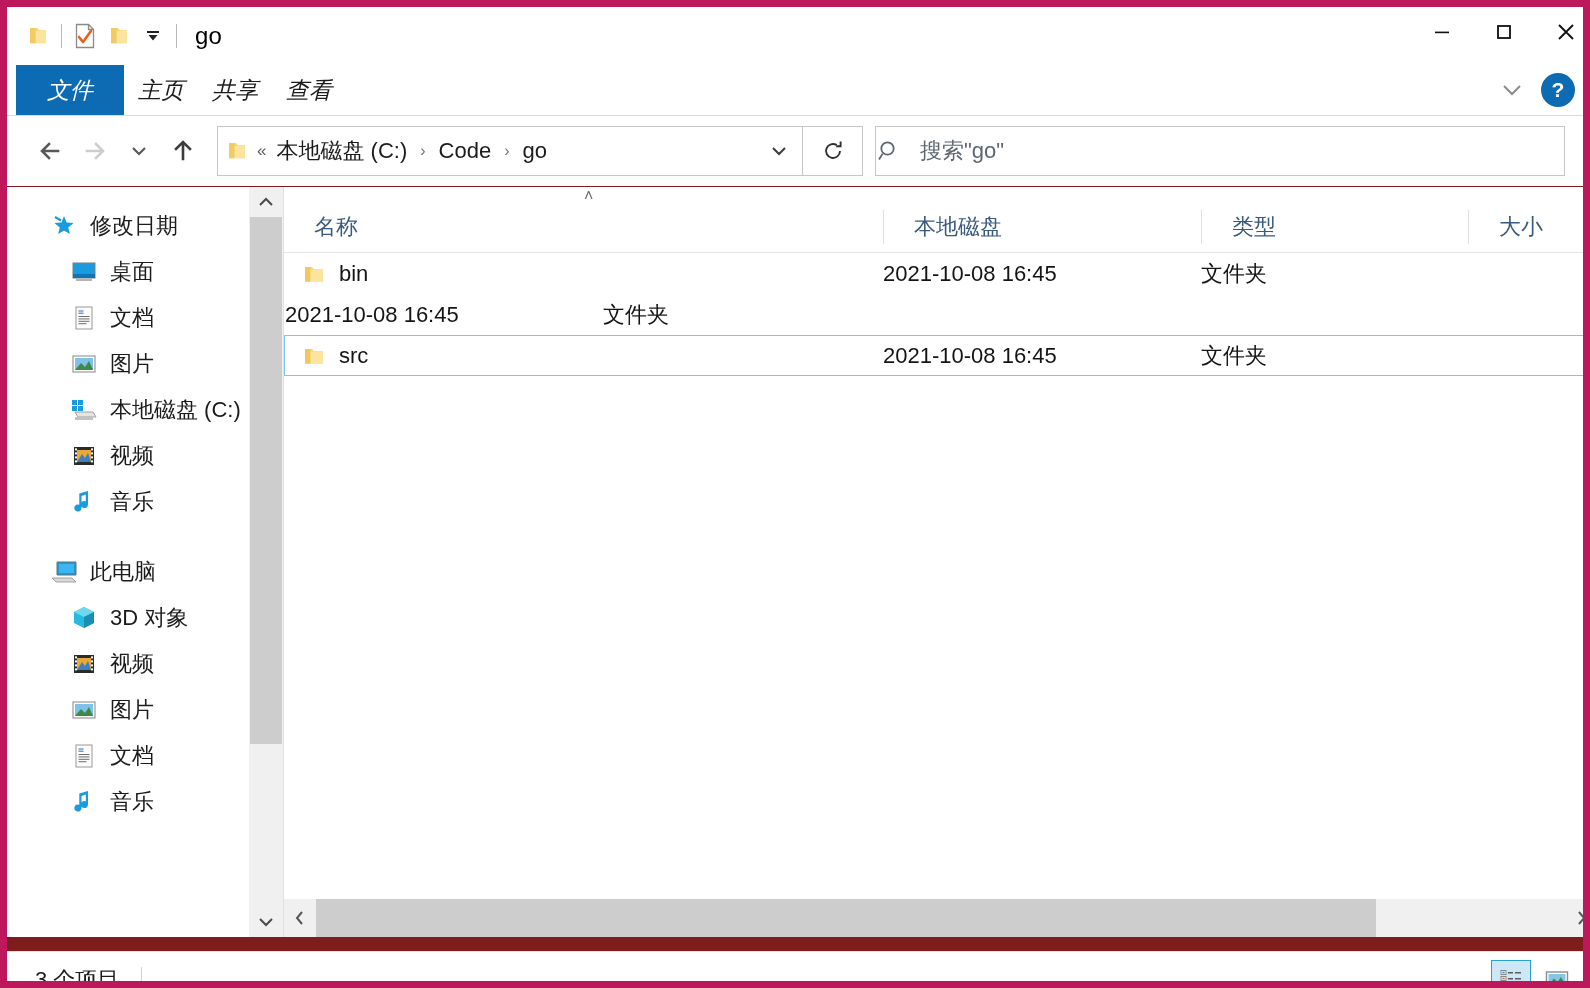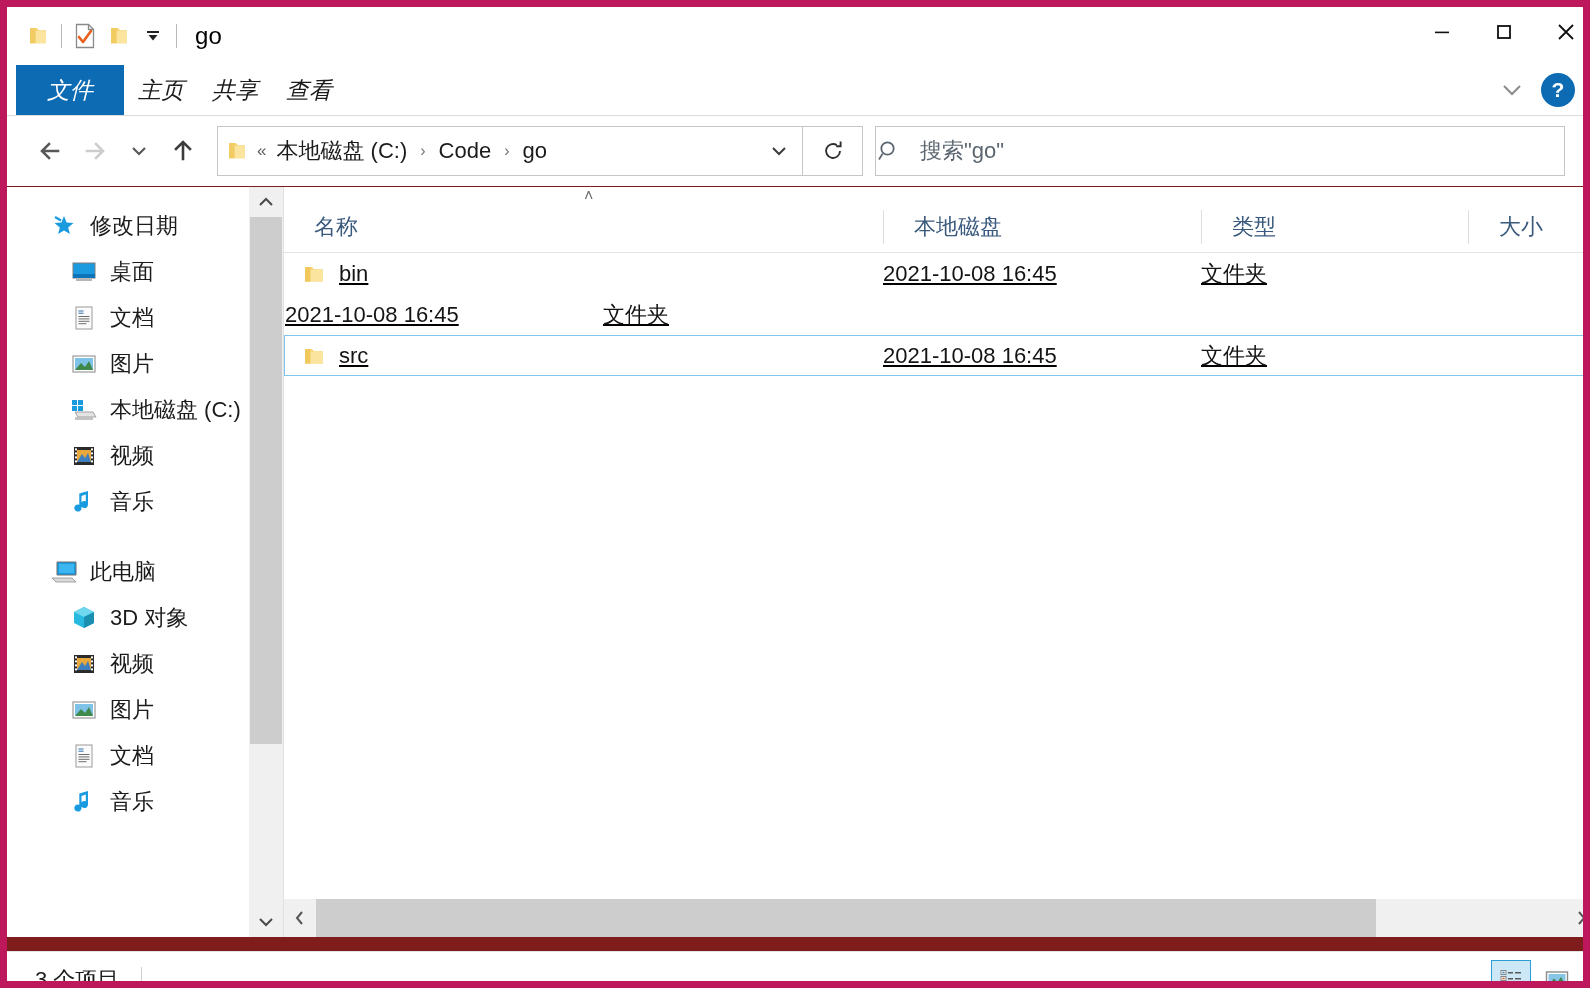--- a/index.html
+++ b/index.html
@@ -338,21 +338,20 @@
     border-color: #7fc6ef;
     background: #ffffff;
   }
   .cell {
     display: flex;
     align-items: center;
     height: 41px;
     box-sizing: border-box;
     overflow: hidden;
     white-space: nowrap;
-    text-decoration: underline;
   }
   .cell-name { width: 598px; padding-left: 18px; }
   .cell-date { width: 318px; }
   .cell-type { width: 267px; }
   .cell-size { width: 128px; }
   .cell .txt {
     font-size: 22px;
     color: #141414;
   }
   .cell-name .txt { margin-left: 14px; }

